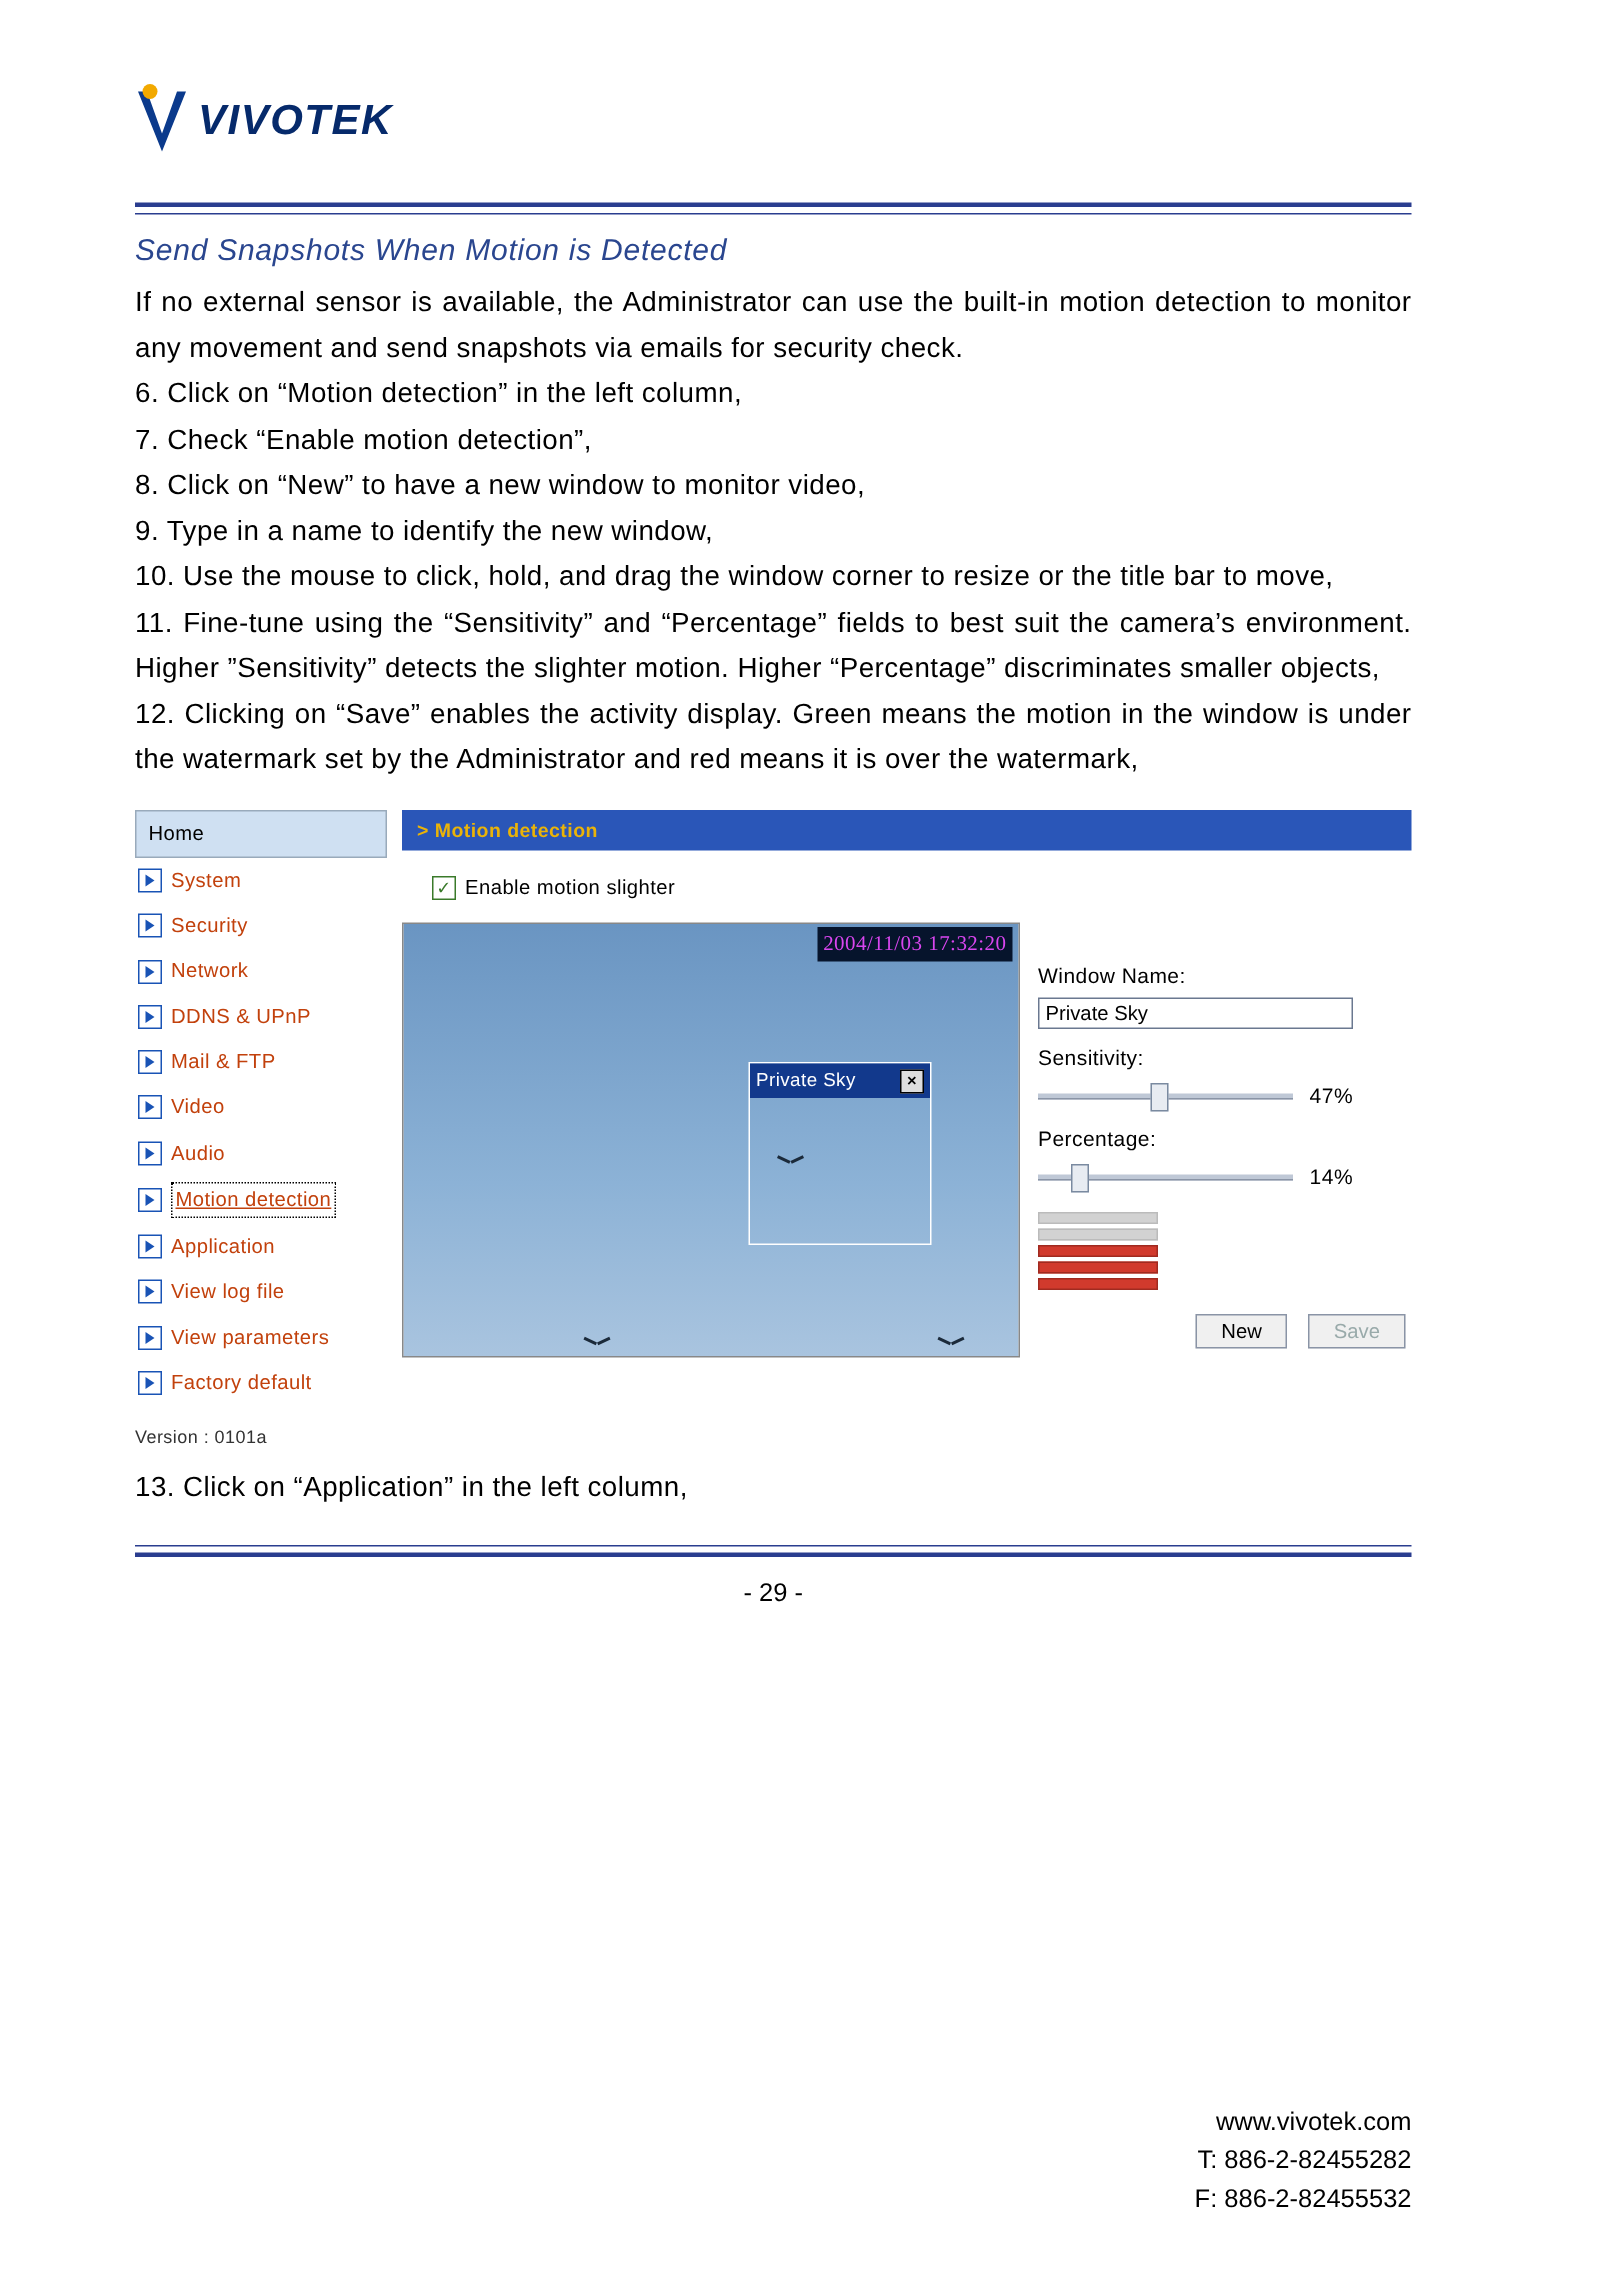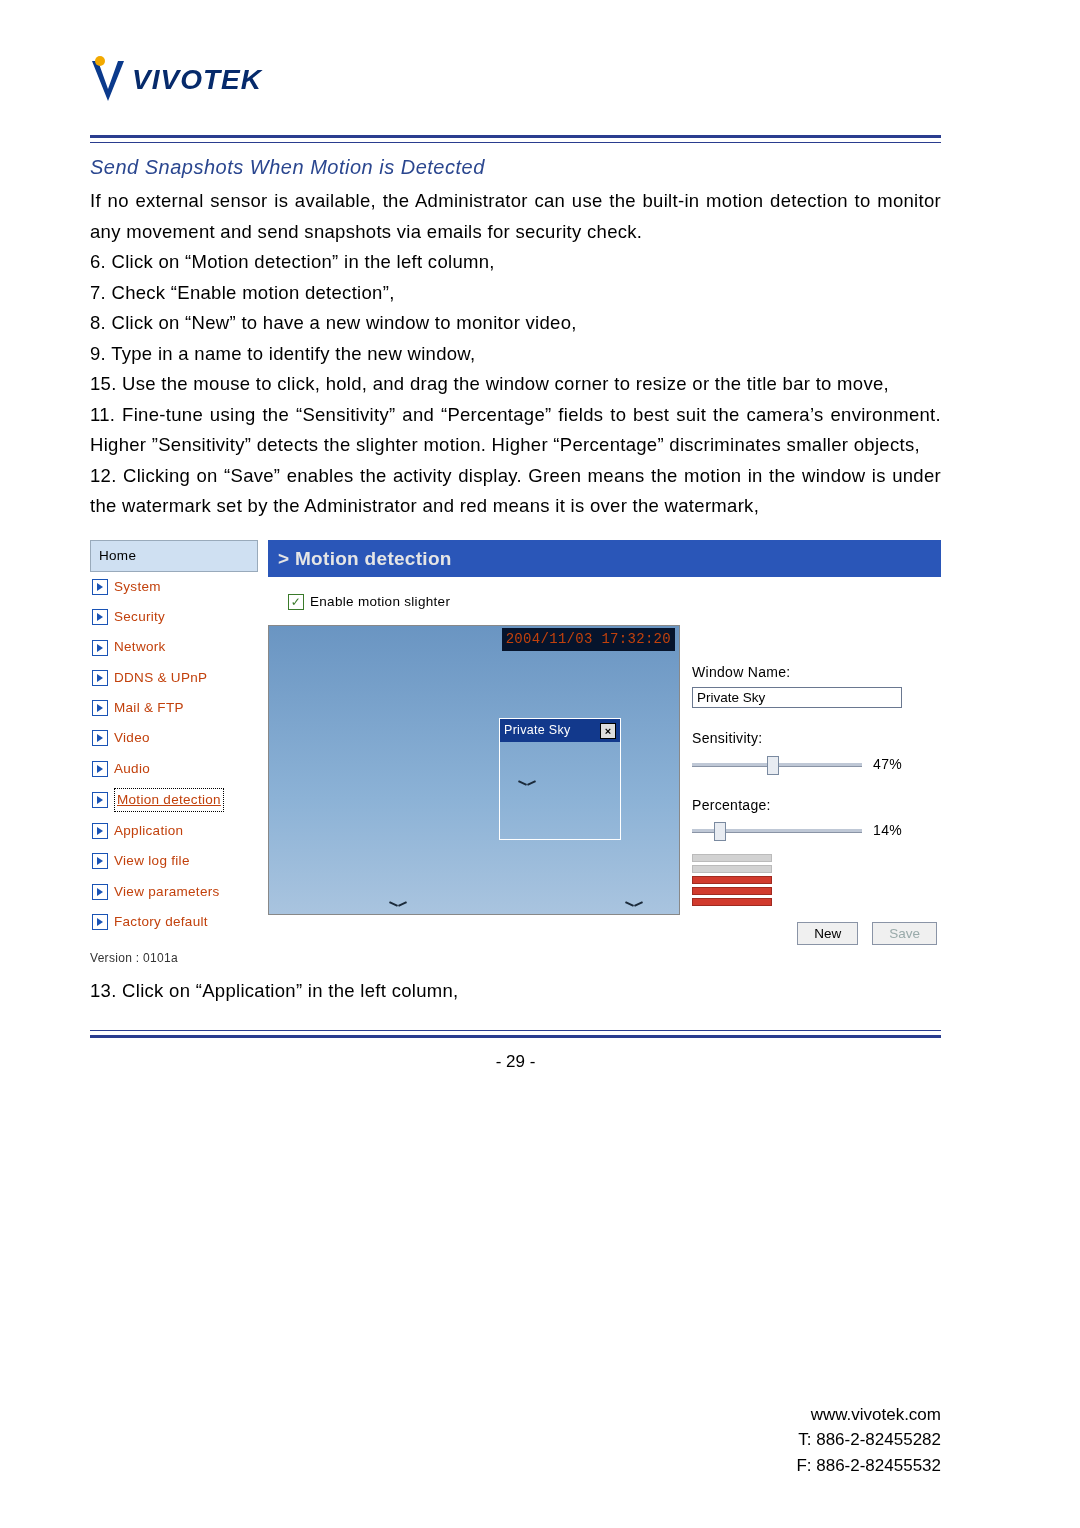--- a/index.html
+++ b/index.html
@@ -16,35 +16,35 @@
   .screenshot{margin:18px 0 6px 0;border:0;width:100%;height:400px;position:relative;font-family:Tahoma,Verdana,sans-serif;font-size:13.5px;color:#000}
   .ss-sidebar{position:absolute;left:0;top:0;width:168px}
   .ss-home{background:#cfe0f2;border:1px solid #9ab;padding:4px 8px;}
   .ss-item{display:flex;align-items:center;gap:6px;padding:4px 2px}
   .ss-arrow{width:14px;height:14px;border:1px solid #1953b5;display:inline-flex;align-items:center;justify-content:center;background:#fff}
   .ss-arrow::after{content:"";width:0;height:0;border-top:4px solid transparent;border-bottom:4px solid transparent;border-left:6px solid #1953b5}
   .ss-link{text-decoration:none;color:#c2410c}
   .ss-item.active .ss-link{border:1px dotted #000;padding:0 2px;text-decoration:underline}
   .ss-version{margin-top:12px;font-size:12px;color:#333}
   .ss-main{position:absolute;left:178px;right:0;top:0}
-  .ss-bar{background:#2a56b8;color:#e5e5e5;font-weight:bold;font-size:19px;padding:3px 10px}
+  .ss-bar{background:#2a56b8;color:#eab308;font-weight:bold;font-size:13px;padding:3px 10px}
   .ss-enable{padding:14px 0 12px 20px;display:flex;align-items:center;gap:6px}
   .ss-chk{width:14px;height:14px;border:1px solid #3a7a2a;display:inline-flex;align-items:center;justify-content:center;color:#3a7a2a;font-size:12px;line-height:1}
   .ss-lower{display:flex;gap:12px}
   .ss-video{width:410px;height:288px;background:linear-gradient(#6a95c2,#8cb2d6 60%,#a9c4df);position:relative;border:1px solid #888}
-  .ss-ts{position:absolute;right:4px;top:2px;background:#06142c;color:#c2410c;font-family:Liberation Mono, monospace;font-size:14px;padding:0 4px}
+  .ss-ts{position:absolute;right:4px;top:2px;background:#06142c;color:#d946ef;font-family:Liberation Serif, serif;font-size:14px;padding:0 4px}
   .ss-win{position:absolute;left:230px;top:92px;width:120px;height:120px;border:1px solid #fff}
   .ss-win-title{background:#12398c;color:#fff;font-size:12.5px;padding:1px 4px;display:flex;justify-content:space-between;align-items:center}
   .ss-win-x{background:#ddd;color:#000;font-weight:bold;width:14px;height:14px;display:inline-flex;align-items:center;justify-content:center;border:1px solid #000;font-size:11px}
   .ss-bird{position:absolute;width:18px;height:12px}
   .ss-bird::before,.ss-bird::after{content:"";position:absolute;width:9px;height:2px;background:#1b2a3a;top:5px}
   .ss-bird::before{left:0;transform:rotate(25deg)}
   .ss-bird::after{right:0;transform:rotate(-25deg)}
   .ss-controls{flex:1;padding-top:18px;font-size:14px}
-  .ss-label{margin:18px 0 2px 0}
+  .ss-label{margin:6px 0 2px 0}
   .ss-input{width:200px;border:1px solid #6a7890;padding:2px 4px;font-size:13.5px;background:#fff}
   .ss-slider-row{display:flex;align-items:center;gap:0}
   .ss-slider{position:relative;width:170px;height:18px}
   .ss-track{position:absolute;left:0;right:0;top:8px;height:3px;background:#bfc8d6;border-bottom:1px solid #8a94a6}
   .ss-thumb{position:absolute;top:1px;width:10px;height:17px;background:#e8ecf2;border:1px solid #7a8aa0}
   .ss-pct{width:40px;text-align:right}
   .ss-bars{margin-top:12px;width:80px}
   .ss-b{height:6px;margin-bottom:3px}
   .ss-b.gray{background:#d2d2d2;border:1px solid #bbb}
   .ss-b.red{background:#d13a2d;border:1px solid #a02a20}
@@ -75,21 +75,21 @@
   <hr class="hr-thin">
 
   <div class="content">
     <div class="section-title">Send Snapshots When Motion is Detected</div>
     <div class="justify">If no external sensor is available, the Administrator can use the built-in motion detection to monitor any movement and send snapshots via emails for security check.</div>
     <div id="steps-a">
         <div class="justify">6. Click on “Motion detection” in the left column,</div>
         <div class="justify">7. Check “Enable motion detection”,</div>
         <div class="justify">8. Click on “New” to have a new window to monitor video,</div>
         <div class="justify">9. Type in a name to identify the new window,</div>
-        <div class="justify">15. Use the mouse to click, hold, and drag the window corner to resize or the title bar to move,</div>
+        <div class="justify">10. Use the mouse to click, hold, and drag the window corner to resize or the title bar to move,</div>
         <div class="justify">11. Fine-tune using the “Sensitivity” and “Percentage” fields to best suit the camera’s environment. Higher ”Sensitivity” detects the slighter motion. Higher “Percentage” discriminates smaller objects,</div>
         <div class="justify">12. Clicking on “Save” enables the activity display. Green means the motion in the window is under the watermark set by the Administrator and red means it is over the watermark,</div>
       </div>
 
     <div class="screenshot">
       <div class="ss-sidebar">
         <div class="ss-home">Home</div>
         <div id="sidebar-items">
             <div class="ss-item">
               <span class="ss-arrow"></span>

